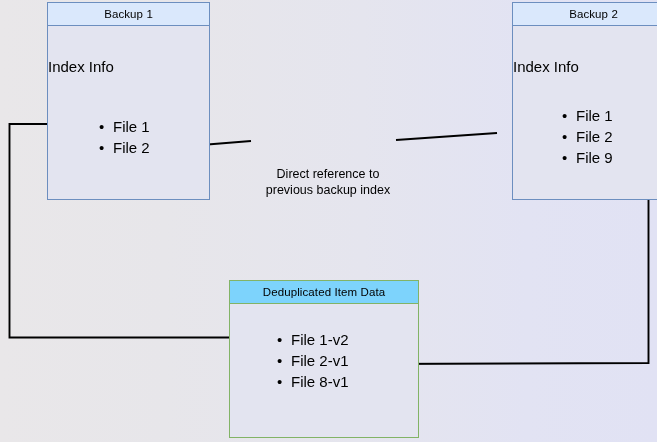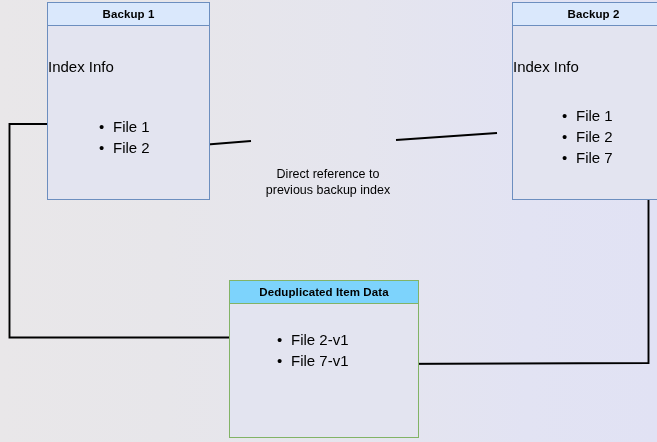--- a/index.html
+++ b/index.html
@@ -37,21 +37,21 @@
   }
   .node.green {
     border: 1px solid #82b366;
   }
   .node-header {
     box-sizing: border-box;
     height: 23px;
     line-height: 22px;
     text-align: center;
     font-size: 11.5px;
-    font-weight: bold;
+    font-weight: normal;
     color: #000000;
     background: #dae8fc;
     border-bottom: 1px solid #6c8ebf;
     letter-spacing: 0.1px;
   }
   .node.green .node-header {
     background: #7dd3fc;
     border-bottom: 1px solid #82b366;
   }
   .node-body {
@@ -135,31 +135,32 @@
     </div>
   </div>
 
   <div class="node" style="left:464px; top:2px; width:163px; height:198px;margin-left:48px;">
     <div class="node-header">Backup 2</div>
     <div class="node-body">
       <div class="index-label">Index Info</div>
       <ul class="item-list" style="left:49px; top:79px;">
         <li>File 1</li>
         <li>File 2</li>
-        <li>File 7</li>
+        <li>File 9</li>
       </ul>
     </div>
   </div>
 
   <div class="node green" style="left:229px; top:280px; width:190px; height:158px;">
     <div class="node-header">Deduplicated Item Data</div>
     <div class="node-body">
       <ul class="item-list" style="left:47px; top:25px;">
+        <li>File 1-v2</li>
         <li>File 2-v1</li>
-        <li>File 7-v1</li>
+        <li>File 8-v1</li>
       </ul>
     </div>
   </div>
 
   <div class="edge-label" style="left:248px; top:123px; width:160px;margin-top:43px;">Direct reference to
 previous backup index</div>
 
 </div>
 
 </body></html>

